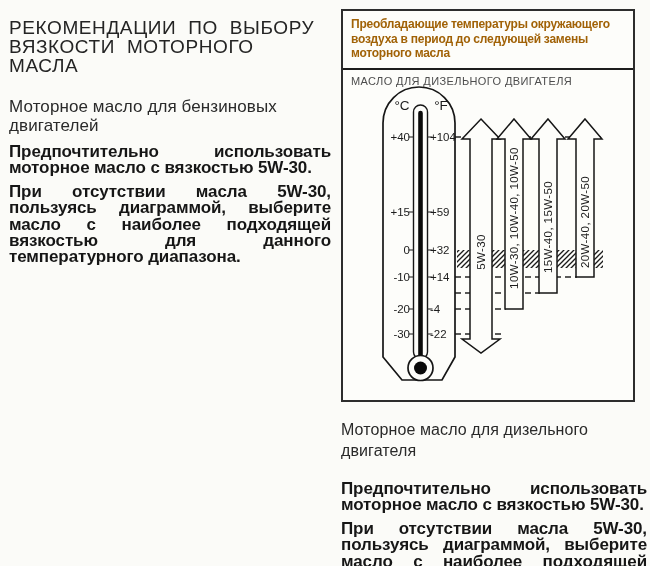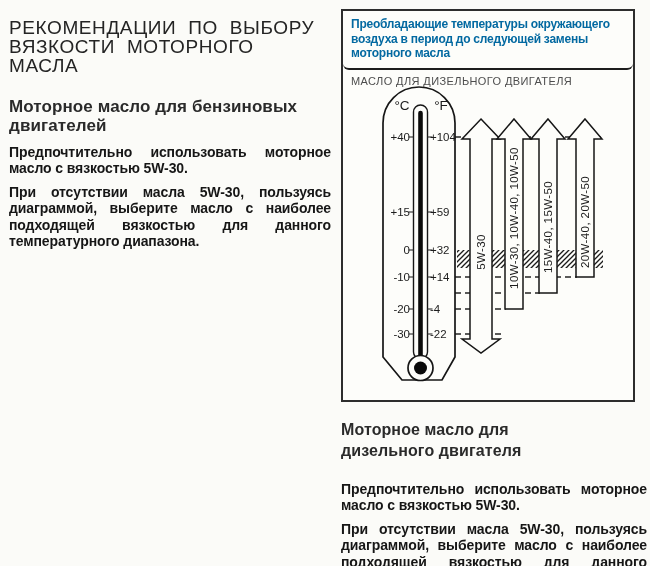--- a/index.html
+++ b/index.html
@@ -8,37 +8,36 @@
     background:#fbfbf8;color:#1b1b1b;
     font-family:"Liberation Sans","DejaVu Sans",sans-serif;
   }
   
   .left-col{position:absolute;left:9px;top:10px;width:322px;}
   .page-title{
     font-size:19px;line-height:19px;font-weight:400;color:#242424;
     letter-spacing:.6px;word-spacing:6px;margin:8px 0 22px 0;
   }
   .section-heading{
-    font-size:17px;line-height:19px;font-weight:700;color:#2a2a2a;
+    font-size:17px;line-height:19px;font-weight:400;color:#2a2a2a;
     margin:0 0 9px 0;width:302px;letter-spacing:.1px;
   }
   .lead{
-    font-size:14px;line-height:16.4px;font-weight:700;color:#161616;
+    font-size:17px;line-height:16.4px;font-weight:700;color:#161616;
     text-align:justify;margin:0 0 7px 0;letter-spacing:-.1px;
   }
   
   .panel{
     position:absolute;left:341px;top:9px;width:294px;height:393px;
     box-sizing:border-box;border:2px solid #2d2d2d;background:#fdfdfa;
   }
   .panel-header{
-    font-size:12px;line-height:14.5px;font-weight:700;color:#0369a1;
+    font-size:12px;line-height:14.5px;font-weight:700;color:#a16207;
     padding:6px 6px 7px 8px;border-bottom:2px solid #1d1d1d;
     letter-spacing:-.25px;
-    border-radius:6px;
   }
   .panel-subtitle{
     font-size:11px;line-height:13px;font-weight:400;color:#4d4d4d;
     padding:5px 8px 0 8px;letter-spacing:.4px;
   }
   svg.diagram{position:absolute;left:0;top:0;width:290px;height:389px;}
   svg text{fill:#1c1c1c;}
   
   .right-col{position:absolute;left:341px;top:419px;width:306px;}
   .right-col .section-heading{font-size:16px;line-height:21px;width:264px;margin:0 0 20px 0;}

